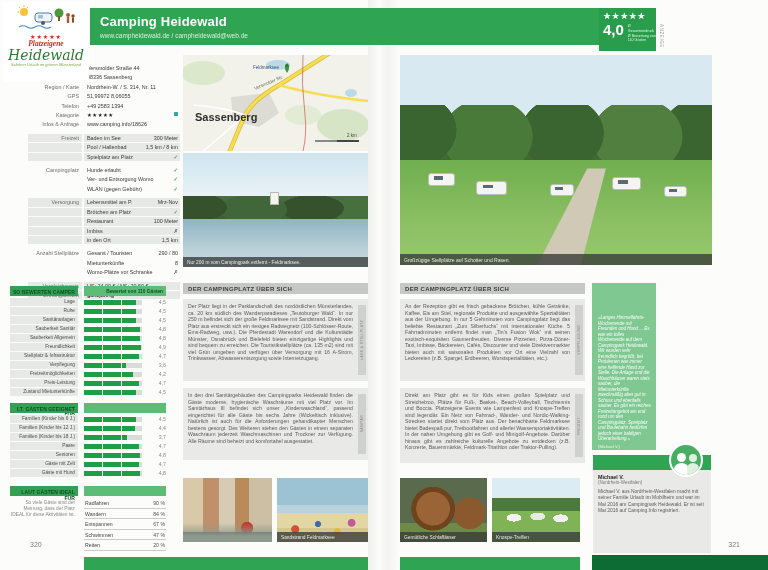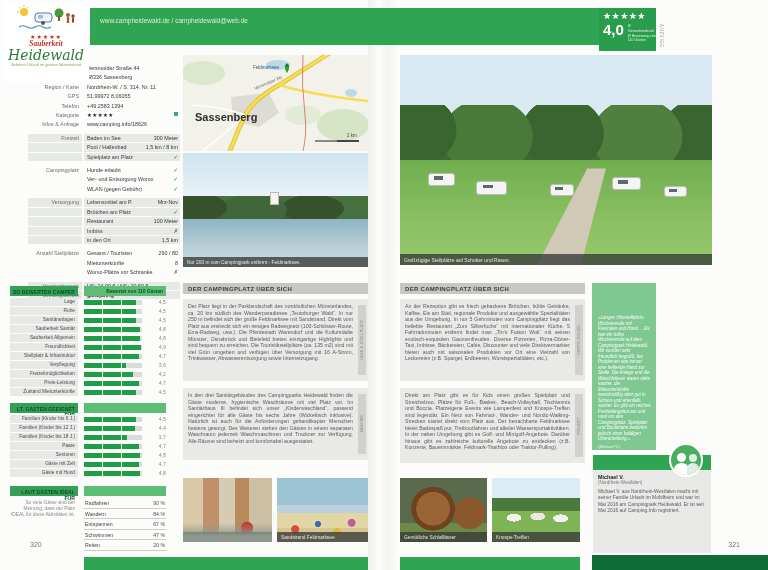--- a/index.html
+++ b/index.html
@@ -154,26 +154,27 @@
       <circle cx="28" cy="19" r="2" fill="#555"></circle>
       <circle cx="44" cy="9" r="4.5" fill="#4a9a3c"></circle>
         <rect x="43" y="12" width="2" height="5" fill="#7a5a2e"></rect>
       <circle cx="53" cy="11" r="2" fill="#b05a2a"></circle>
         <rect x="51.8" y="13" width="2.4" height="6" fill="#b05a2a"></rect>
       <circle cx="58" cy="12" r="1.7" fill="#8a4a22"></circle>
         <rect x="57" y="13.6" width="2" height="5" fill="#8a4a22"></rect>
       <path d="M4 23 q4 -2.5 8 0 t8 0 t8 0 t8 0" stroke="#4a90c0" fill="none" stroke-width="1.2"></path>
     </svg>
     <div class="logo-stars">★★★★★</div>
-    <div class="logo-line1">Sauberkeit</div>
+    <div class="logo-line1">Platzeigene</div>
     <div class="logo-line2">Heidewald</div>
     <div class="logo-tagline">Schöner Urlaub im grünen Münsterland</div>
   </div>
 
   <div class="header-bar">
+    <div class="header-title">Camping Heidewald</div>
     <div class="header-sub">www.campheidewald.de / campheidewald@web.de</div>
   </div>
 
   <div class="rating-box">
     <div class="rb-stars">
       <span>★★★★★</span>
       <span class="rb-overlay" id="star-overlay" style="width: 90%;">★★★★★</span>
     </div>
     <div class="rb-bottom">
       <div class="rb-score">4,0</div>

